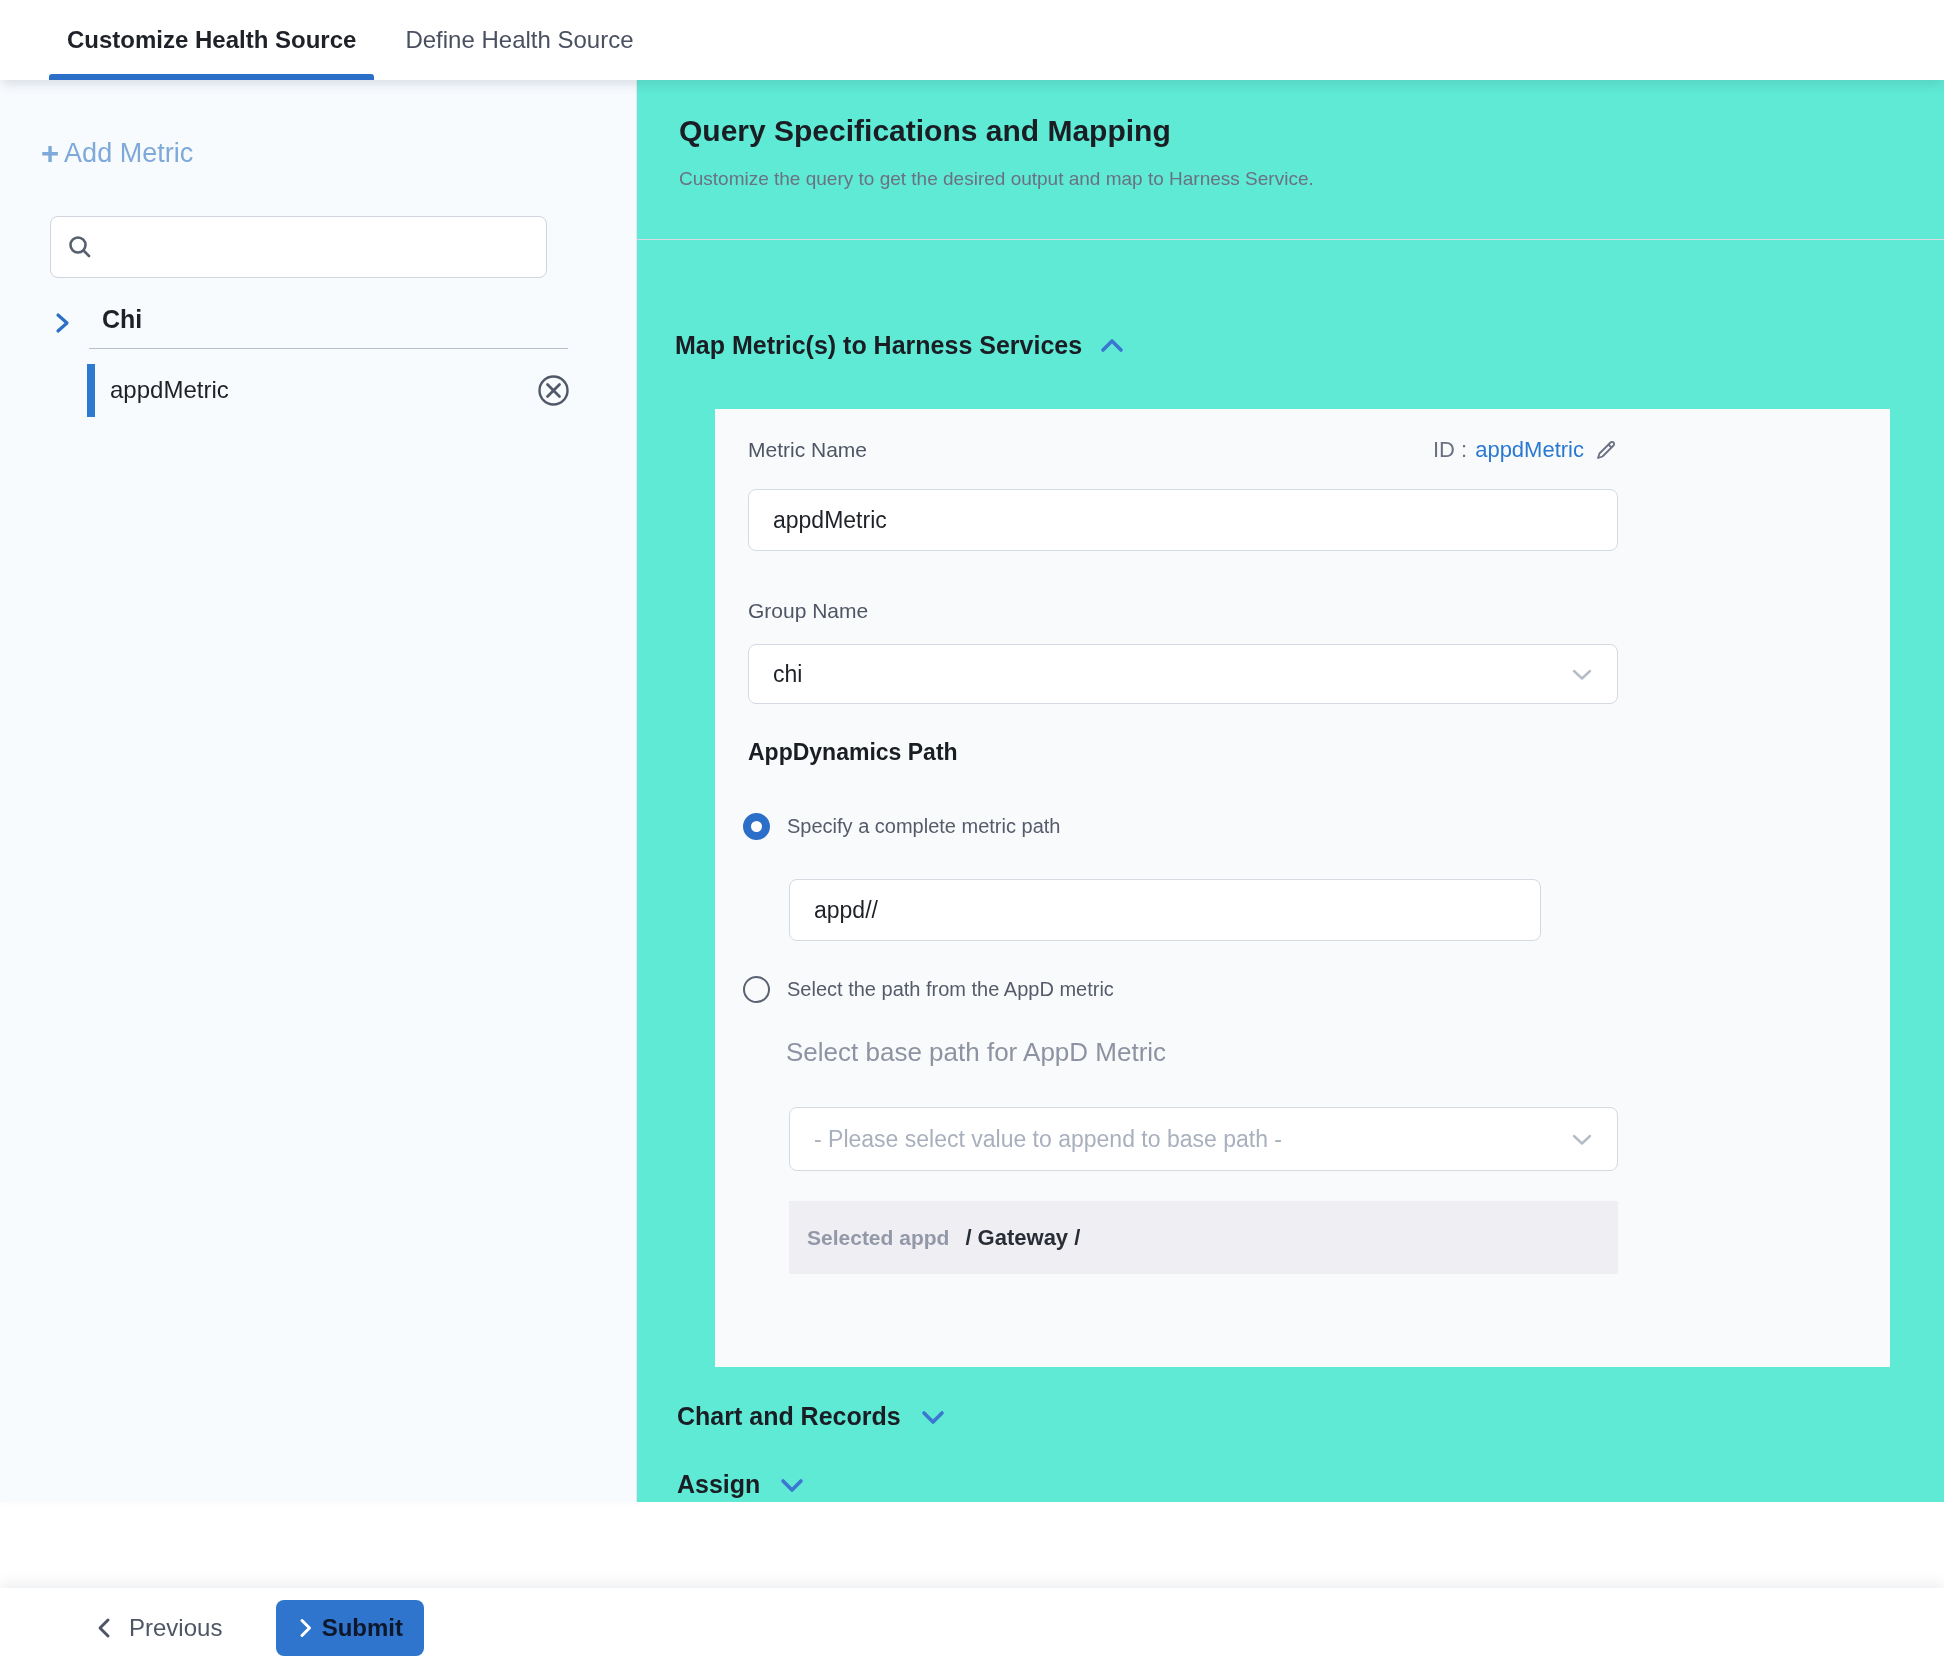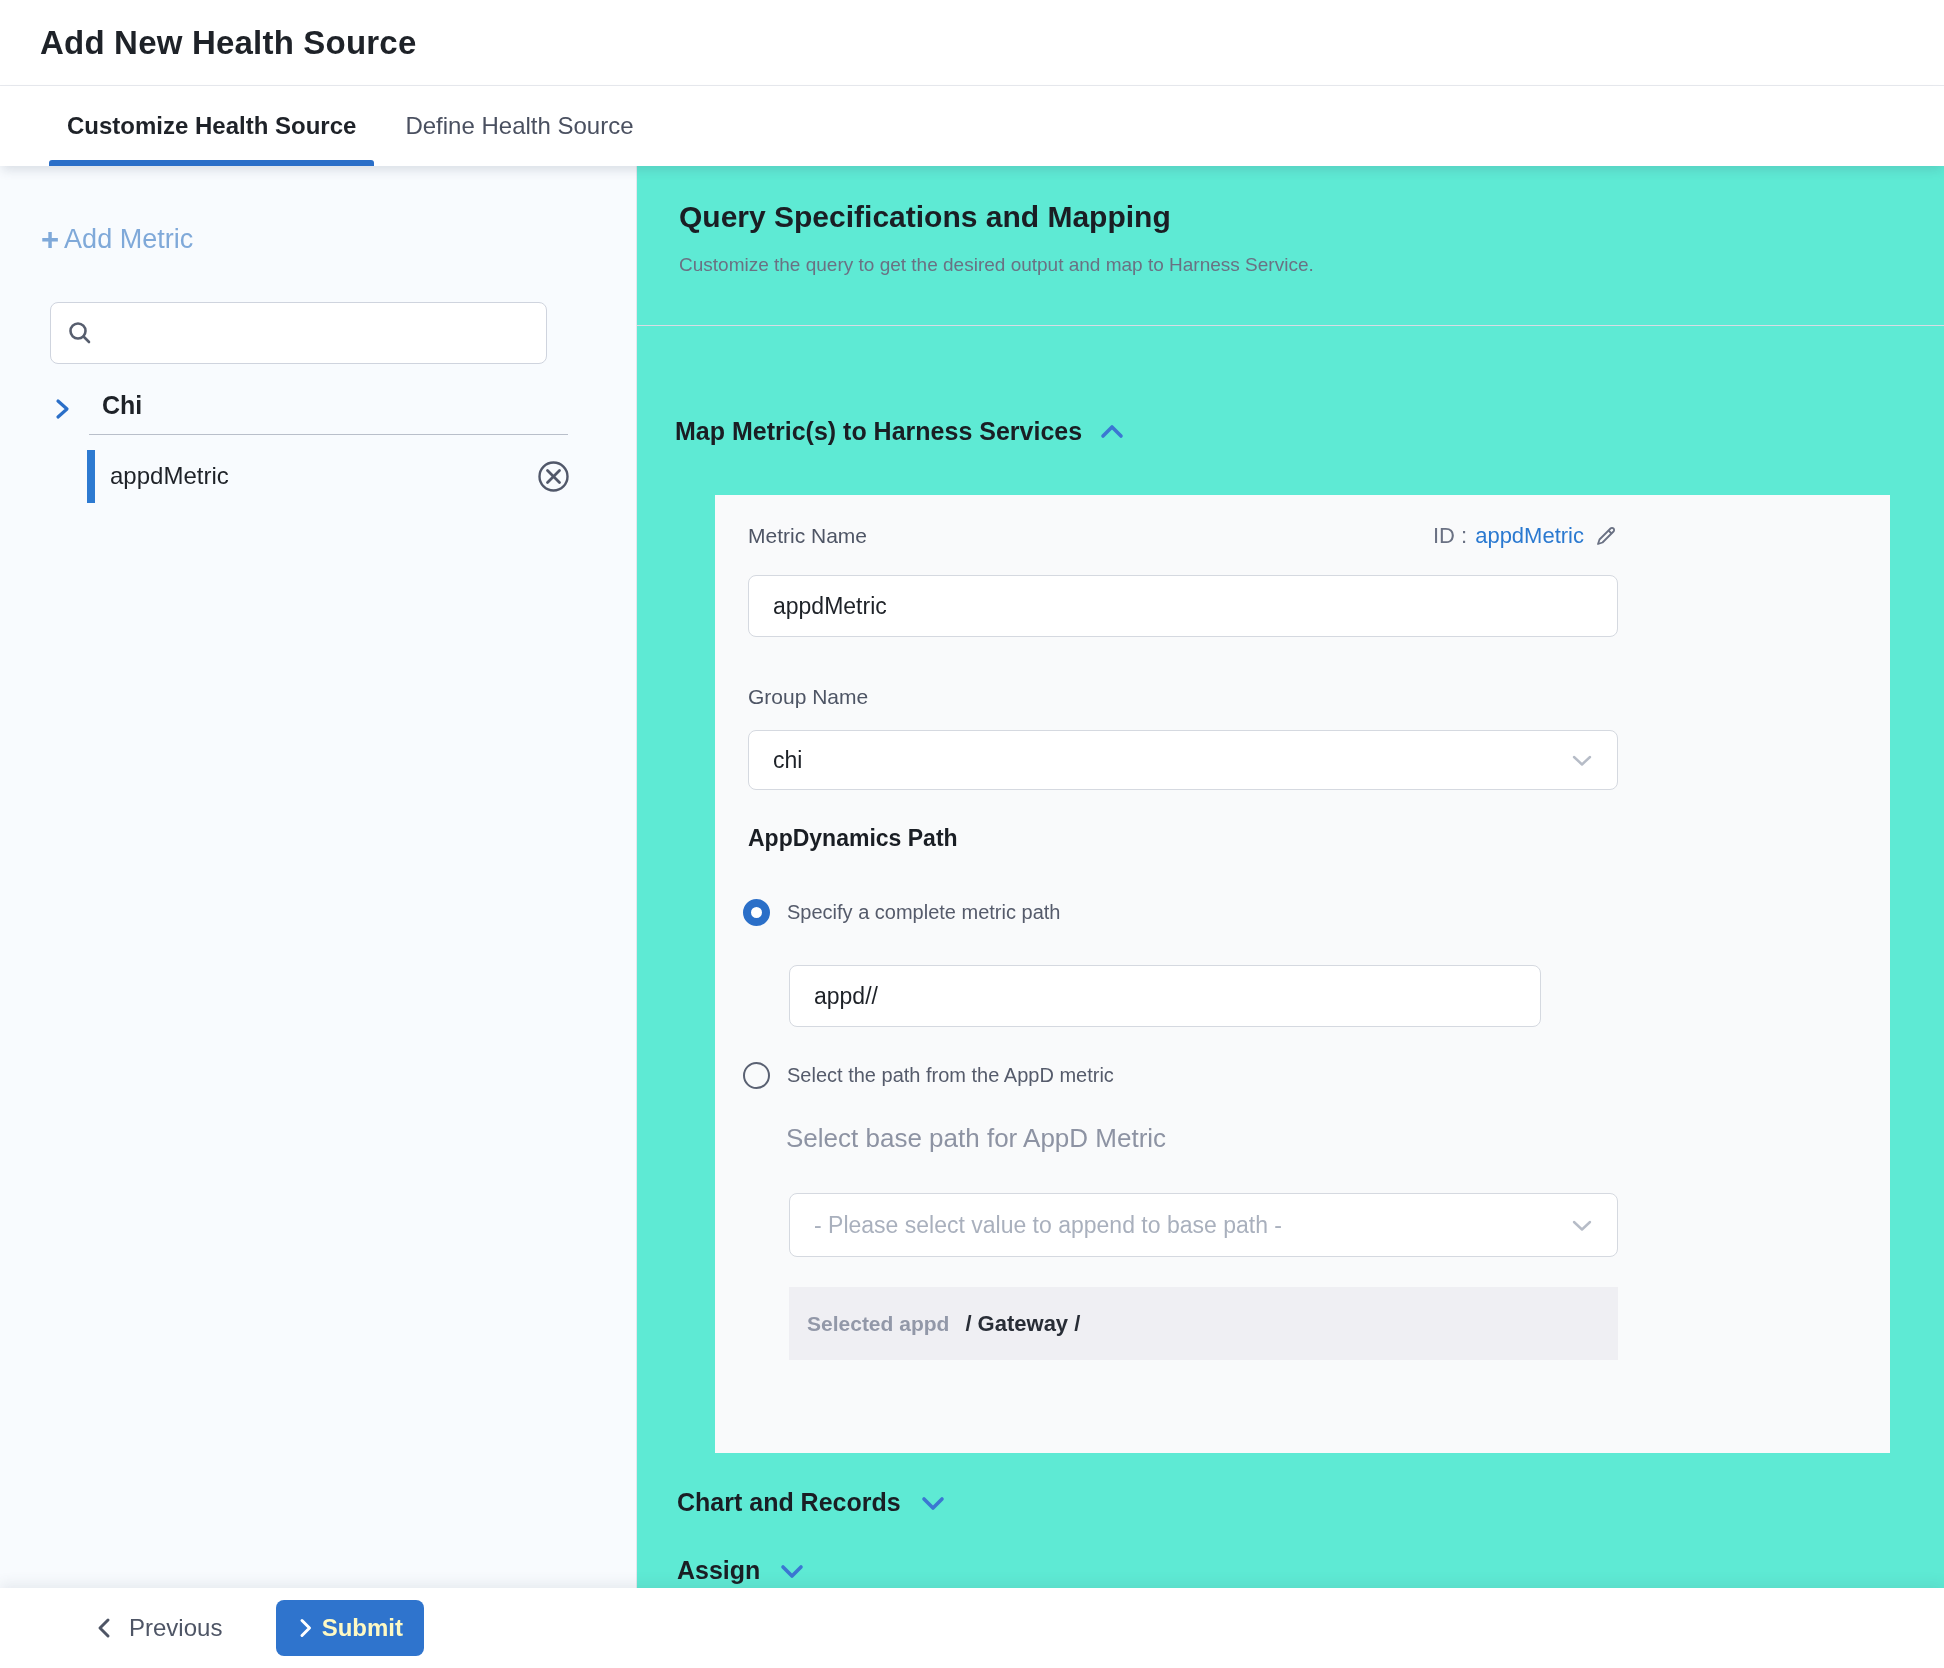--- a/index.html
+++ b/index.html
@@ -86,32 +86,29 @@
   .collapse-row .sec-title { font-size:25px; font-weight:bold; color:#1a1e24; }
   .collapse-row .chev-btn { margin-left:18px; display:flex; cursor:pointer; }
 
   
   .footer { position:absolute; left:0; right:0; bottom:0; height:80px; background:#fff; z-index:6;
             box-shadow:0 -5px 12px rgba(64,74,97,.09); display:flex; align-items:center; }
   .btn-prev { margin-left:96px; display:flex; align-items:center; background:none; border:none; font-size:24px;
               color:#4e5565; cursor:pointer; font-family:"Liberation Sans",sans-serif;gap:7px; }
   .btn-prev .txt { margin-left:10px; }
   .btn-submit { margin-left:54px; width:148px; height:56px; background:#2f74cd; border:none; border-radius:8px;
-                color:#fef9c3; font-size:24px; font-weight:bold; display:flex; align-items:center; justify-content:center;
+                color:#0f172a; font-size:24px; font-weight:bold; display:flex; align-items:center; justify-content:center;
                 cursor:pointer; font-family:"Liberation Sans",sans-serif; }
   .btn-submit .txt { margin-left:9px; }
 </style>
 </head>
 <body>
 
 <div class="app">
 
-  <div class="header">
-    <h1>Add New Health Source</h1>
-  </div>
 
   <div class="tabbar">
     <div class="tab active">
       <span>Customize Health Source</span>
     </div>
     <div class="tab">
       <span>Define Health Source</span>
     </div>
   </div>
 

